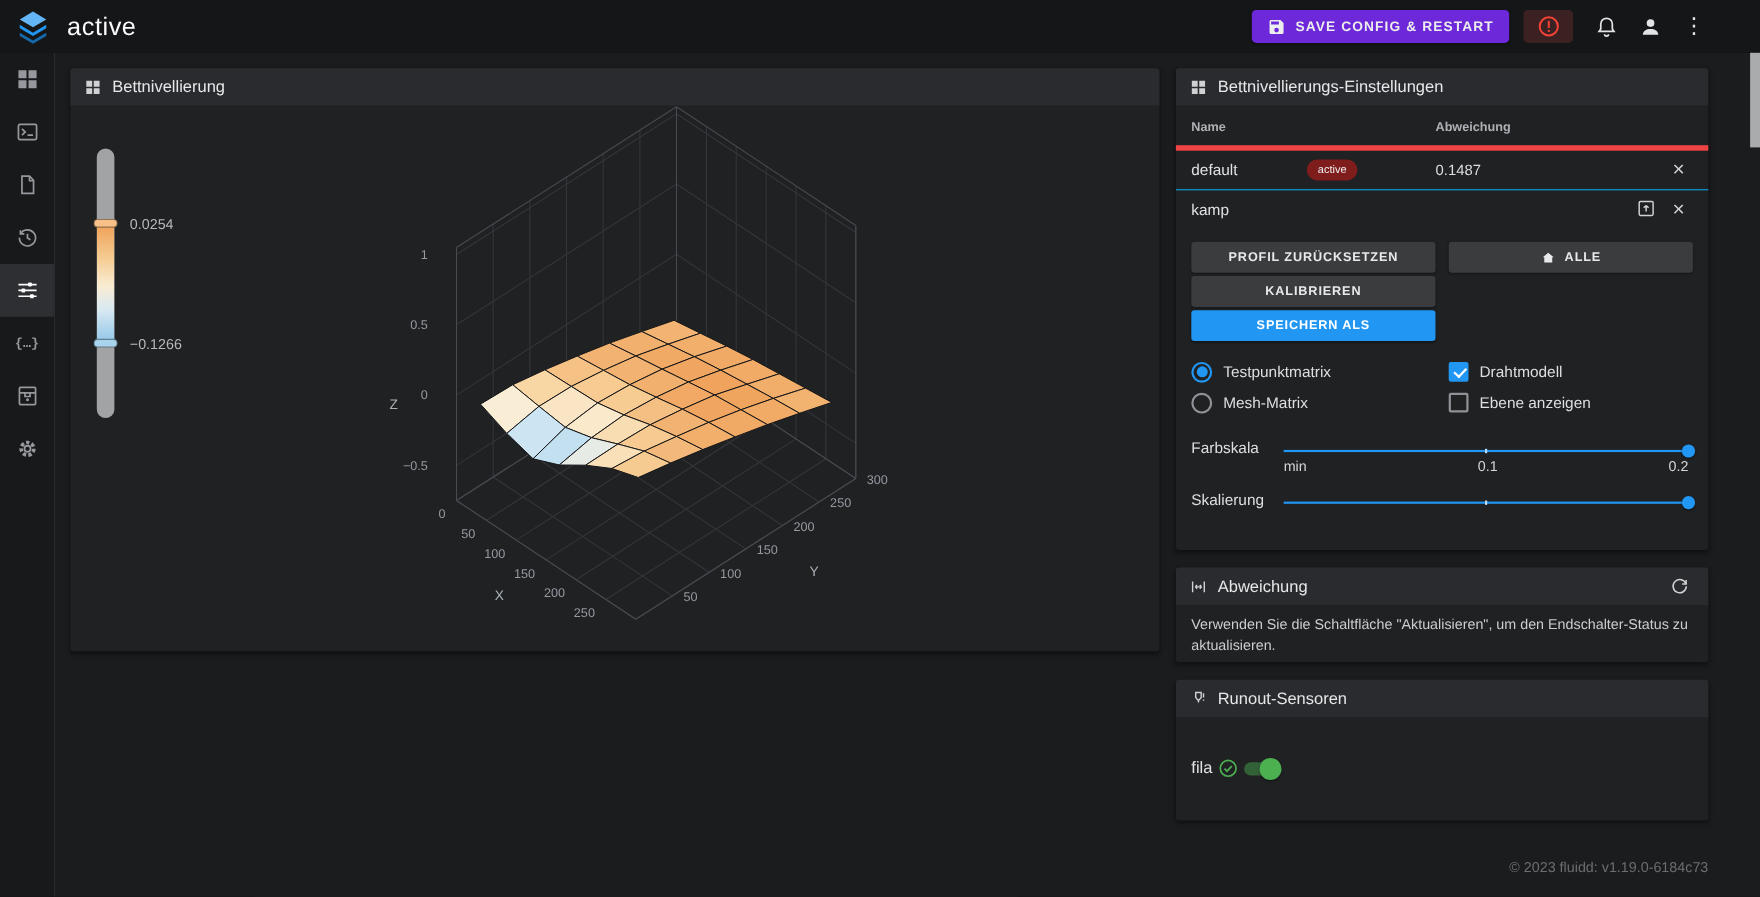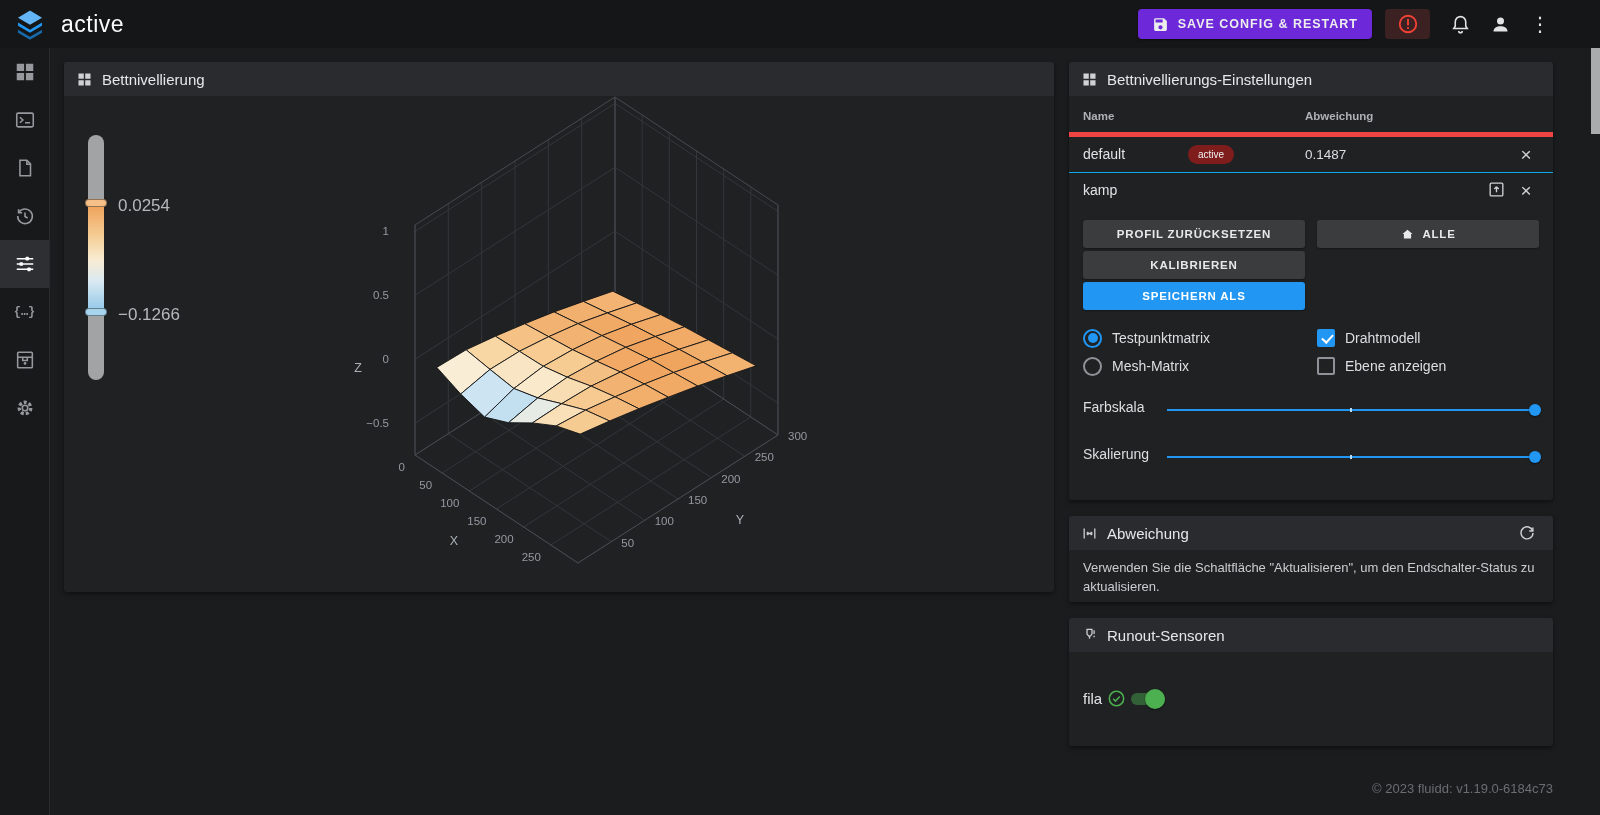--- a/index.html
+++ b/index.html
@@ -52,21 +52,21 @@
   
   .colorbar{position:absolute;left:24px;top:39px;width:130px;height:245px}
   .cb-bar{position:absolute;left:0;top:0;width:16px;height:245px;border-radius:8px;background:#a2a3a5;
     overflow:hidden;cursor:pointer}
   .cb-grad{position:absolute;left:0;top:68px;width:16px;height:109px;
     background:linear-gradient(180deg,#ef9f57 0%,#f5cd94 30%,#f9ecd2 52%,#d9e9f2 72%,#8fc6e8 100%)}
   .cb-handle{position:absolute;left:-3px;width:22px;height:8px;border-radius:4px;
     border:1px solid rgba(0,0,0,.4);cursor:grab}
   .cb-handle.top{top:64px;background:#f6c088}
   .cb-handle.bottom{top:173px;background:#a8d4ee}
-  .cb-label{position:absolute;left:30px;font-size:17px;color:#b6b9bc;white-space:nowrap}
+  .cb-label{position:absolute;left:30px;font-size:13px;color:#b6b9bc;white-space:nowrap}
   .cb-label.top{top:61px}
   .cb-label.bottom{top:170px}
 
   
   #settings-card{left:1019px;top:14px;width:484px;height:438px}
   .sc-thead{position:absolute;left:0;top:34px;right:0;height:41px;border-bottom:5px solid #ef4444}
   .sc-th{position:absolute;top:14px;font-size:11.5px;font-weight:700;color:#aeb1b5}
   .sc-th.name{left:14px}.sc-th.dev{left:236px}
   .sc-row{position:absolute;left:0;right:0}
   .sc-row.r1{top:75px;height:36px;border-bottom:1px solid #0ea5e9}
@@ -413,20 +413,25 @@
       <span class="opt-label">Ebene anzeigen</span>
     </div>
 
     <div class="slider-row" id="slider-color-row">
       <span class="slider-label">Farbskala</span>
       <div class="slider">
         <div class="slider-track"></div>
         <div class="slider-tick"></div>
         <div class="slider-thumb" style="left: calc(100% - 6px);"></div>
       </div>
+      <div class="slider-scale-labels">
+        <span>min</span>
+        <span>0.1</span>
+        <span>0.2</span>
+      </div>
     </div>
 
     <div class="slider-row" id="slider-scale-row">
       <span class="slider-label">Skalierung</span>
       <div class="slider">
         <div class="slider-track"></div>
         <div class="slider-tick"></div>
         <div class="slider-thumb" style="left: calc(100% - 6px);"></div>
       </div>
     </div>

